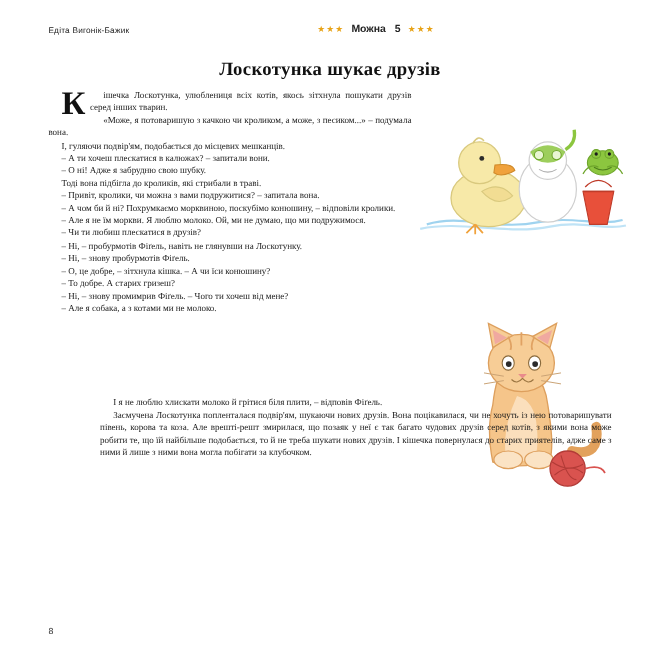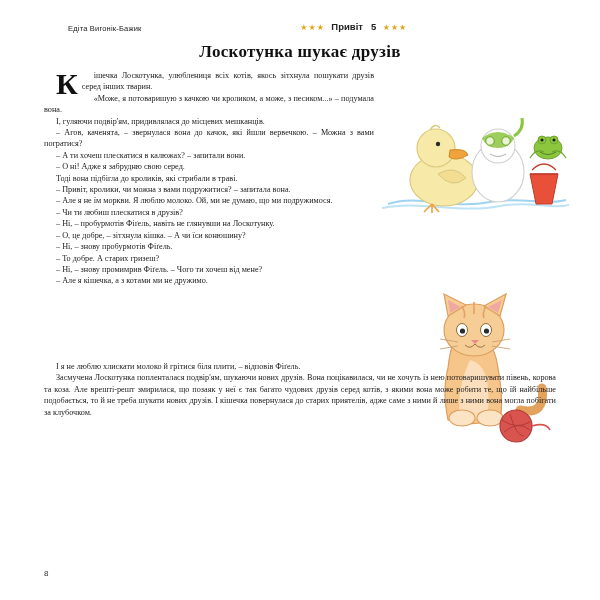--- a/index.html
+++ b/index.html
@@ -27,21 +27,20 @@
     justify-content: flex-start;
     gap: 10px;
     height: 16px;
   }
   .author {
     font-family: "Liberation Sans", sans-serif;
     font-size: 7.5px;
     color: #222;
     letter-spacing: .2px;
     white-space: nowrap;
-    margin-left: 24px;
   }
   .tale-label {
     flex: 1;
     text-align: center;
     font-family: "Liberation Sans", sans-serif;
     font-size: 9px;
     color: #3a3a3a;
     white-space: nowrap;
     position: relative;
     top: -1px;
@@ -51,21 +50,21 @@
     font-size: 8px;
     letter-spacing: 1px;
   }
   .tale-name {
     font-weight: bold;
     color: #222;
     font-size: 9.5px;
     margin: 0 4px;
   }
   h1.title {
-    margin: 4px 0 8px 0;
+    margin: 15px 0 8px 0;
     text-align: center;
     font-family: "Liberation Serif", serif;
     font-size: 17px;
     font-weight: bold;
     color: #111;
     letter-spacing: .3px;
   }
   .body-col {
     position: relative;
     font-size: 8.2px;
@@ -121,33 +120,34 @@
     position: absolute;
     left: 44px;
     bottom: 22px;
     font-family: "Liberation Sans", sans-serif;
     font-size: 8px;
     color: #333;
   }
   .final-block {
     clear: both;
     padding-top: 2px;
+    margin-left: 47px;
   }
   .final-block p { text-indent: 12px; }
 </style>
 </head>
 <body>
 
 <div class="page">
 
   <div class="header-row">
     <div class="author">Едіта Вигонік-Бажик</div>
     <div class="tale-label">
       <span class="stars">★★★</span>
-      <span class="tale-name">Привіт</span><span class="tale-name">5</span>
+      <span class="tale-name">Можна</span><span class="tale-name">5</span>
       <span class="stars">★★★</span>
     </div>
   </div>
 
   <h1 class="title">Лоскотунка шукає друзів</h1>
 
   <div class="art art-duck">
     <svg width="190" height="106" viewBox="0 0 190 106" xmlns="http://www.w3.org/2000/svg">
 
       <path d="M8 96 C40 86, 70 102, 110 94 C140 88, 165 98, 186 92" fill="none" stroke="#9fd3ef" stroke-width="2"></path>
@@ -224,37 +224,37 @@
       <path d="M102 134 q14 10 28 2 M104 146 q14 -12 26 -2 M110 128 q6 22 14 22" fill="none" stroke="#b23b37" stroke-width="1"></path>
       <path d="M132 140 q14 -4 18 4" fill="none" stroke="#d9534f" stroke-width="1.6"></path>
     </svg>
   </div>
 
   <div class="body-col">
     <div class="float-duck"></div>
 
     <p><span class="dropcap">К</span><span>ішечка Лоскотунка, улюблениця всіх котів, якось зітхнула пошукати друзів серед інших тварин.</span></p>
     <p>«Може, я потоваришую з качкою чи кроликом, а може, з песиком...» – подумала вона.</p>
-    <p>І, гуляючи подвір'ям, придивлялася до місцевих мешканців.</p>
-    <p>– Агов, каченята, – звернулася вона до качок, які йшли вервечкою. – Можна з вами погратися?</p>
+    <p>І, гуляючи подвір'ям, подобається до місцевих мешканців.</p>
     <p>– А ти хочеш плескатися в калюжах? – запитали вони.</p>
-    <p>– О ні! Адже я забрудню свою серед.</p>
+    <p>– О ні! Адже я забрудню свою шубку.</p>
     <p>Тоді вона підбігла до кроликів, які стрибали в траві.</p>
     <p>– Привіт, кролики, чи можна з вами подружитися? – запитала вона.</p>
+    <p>– А чом би й ні? Похрумкаємо морквиною, поскубімо конюшину, – відповіли кролики.</p>
     <p>– Але я не їм моркви. Я люблю молоко. Ой, ми не думаю, що ми подружимося.</p>
 
     <div class="float-cat"></div>
 
     <p>– Чи ти любиш плескатися в друзів?</p>
     <p>– Ні, – пробурмотів Фіґель, навіть не глянувши на Лоскотунку.</p>
+    <p>– Ні, – знову пробурмотів Фіґель.</p>
     <p>– О, це добре, – зітхнула кішка. – А чи їси конюшину?</p>
-    <p>– Ні, – знову пробурмотів Фіґель.</p>
     <p>– То добре. А старих гризеш?</p>
     <p>– Ні, – знову промимрив Фіґель. – Чого ти хочеш від мене?</p>
-    <p>– Але я кішечка, а з котами ми не дружимо.</p>
+    <p>– Але я собака, а з котами ми не молоко.</p>
 
     <div class="final-block">
       <p>І я не люблю хлискати молоко й грітися біля плити, – відповів Фіґель.</p>
       <p>Засмучена Лоскотунка попленталася подвір'ям, шукаючи нових друзів. Вона поцікавилася, чи не хочуть із нею потоваришувати півень, корова та коза. Але врешті-решт змирилася, що позаяк у неї є так багато чудових друзів серед котів, з якими вона може робити те, що їй найбільше подобається, то й не треба шукати нових друзів. І кішечка повернулася до старих приятелів, адже саме з ними й лише з ними вона могла побігати за клубочком.</p>
     </div>
   </div>
 
   <div class="footer">8</div>
 </div>
 

